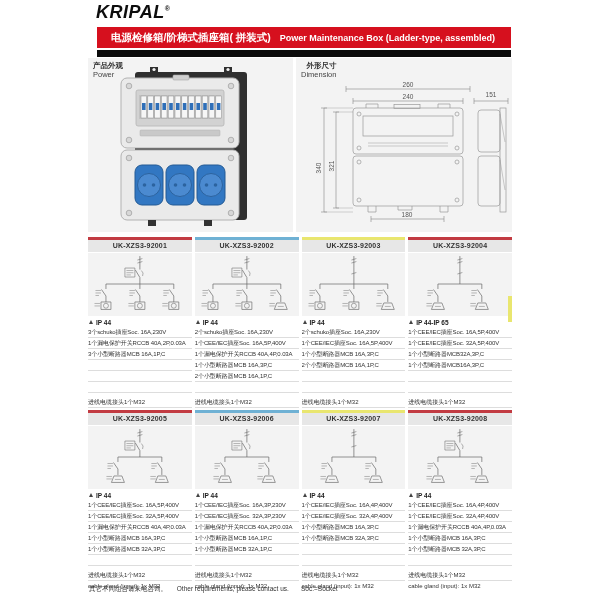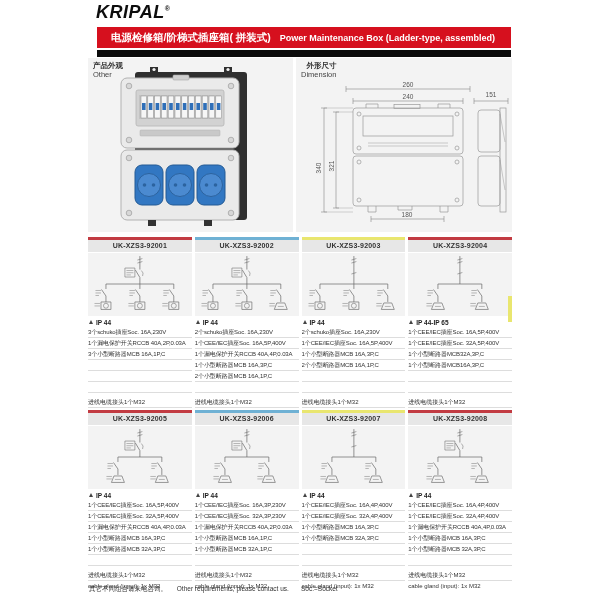--- a/index.html
+++ b/index.html
@@ -82,21 +82,21 @@
 
 <div class="banner" id="banner" style="background: rgb(214, 16, 30); padding-left: 14px;">
   <span class="zh">电源检修箱/阶梯式插座箱( 拼装式)</span>
   <span class="en">Power Maintenance Box (Ladder-type, assembled)</span>
 </div>
 <div class="blackbar"></div>
 
 <div class="panel photo-panel">
   <div class="panel-title">
     <span class="t-zh">产品外观</span>
-    <span class="t-en">Other</span>
+    <span class="t-en">Power</span>
   </div>
   <svg viewBox="0 0 205 174" aria-hidden="true">
 
     <rect x="47" y="14" width="112" height="148" rx="3" fill="#2f2f2f"></rect>
     <path d="M62,14 v-5 h8 v5 Z M136,14 v-5 h8 v5 Z" fill="#2f2f2f"></path>
     <circle cx="66" cy="11.5" r="1.6" fill="#f3f3f3"></circle>
     <circle cx="140" cy="11.5" r="1.6" fill="#f3f3f3"></circle>
 
     <rect x="33" y="20" width="118" height="70" rx="6" fill="#eaeaea" stroke="#b2b2b2" stroke-width="1"></rect>
     <rect x="85" y="17" width="16" height="5" rx="1" fill="#cfcfcf" stroke="#aaa" stroke-width="0.6"></rect>

